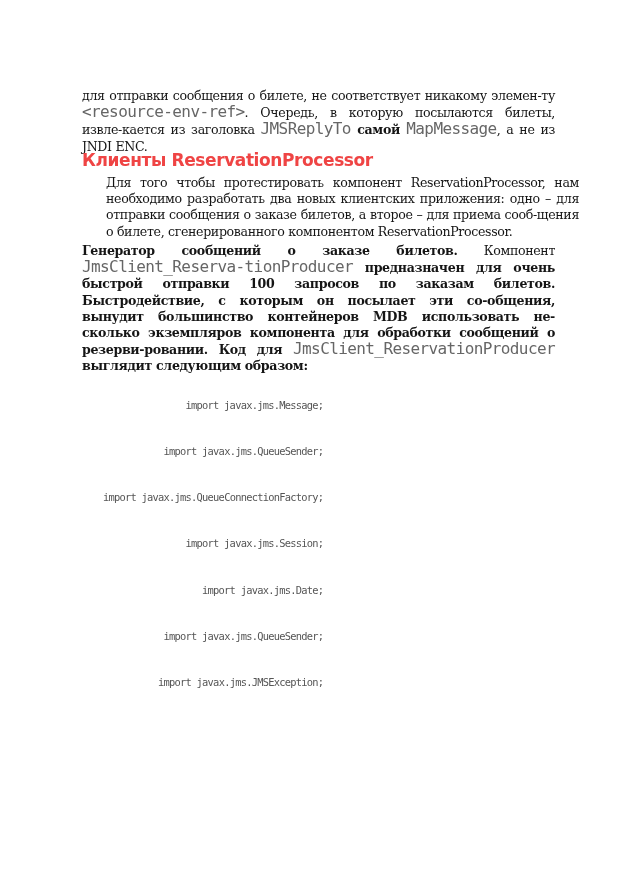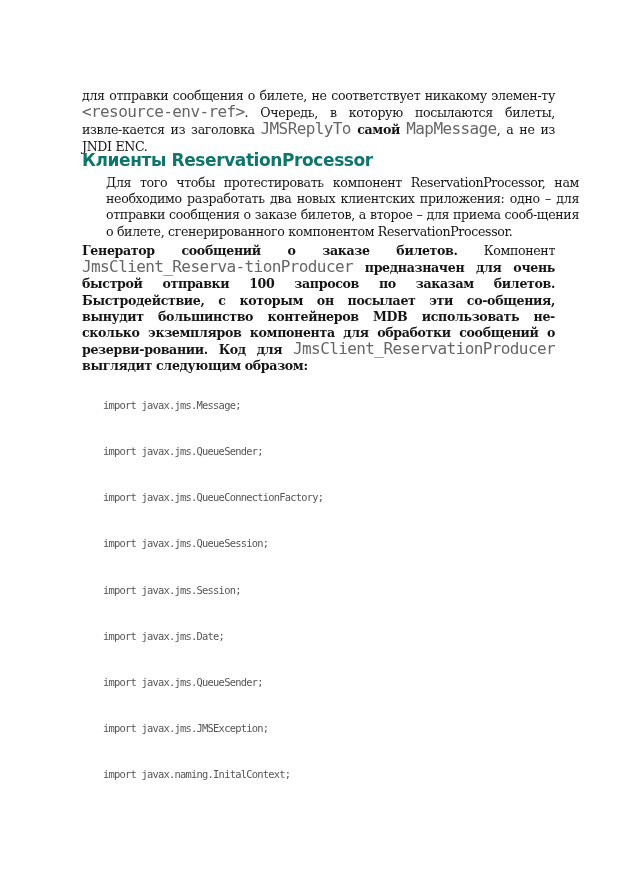--- a/index.html
+++ b/index.html
@@ -15,29 +15,29 @@
   .body-text {
     position: absolute; left: 82px; width: 473px;
     font-family: "DejaVu Serif", serif; font-size: 12.6px; line-height: 16.2px;
     color: #151515; text-align: justify; letter-spacing: -0.35px;
   }
   .body-text p { margin: 0; }
   .mono { font-family: "DejaVu Sans Mono", monospace; font-size: 16px; color: #666; letter-spacing: -0.6px; }
   .bold { font-weight: bold; }
   .section-head {
     position: absolute; left: 82px; top: 150px;
-    font-family: "DejaVu Sans", sans-serif; font-weight: bold; font-size: 17px; color: #0f766e;
+    font-family: "DejaVu Sans", sans-serif; font-weight: bold; font-size: 17px; color: #ef4444;
     letter-spacing: -0.4px;
   }
   .code {
     position: absolute; left: 103px;
     font-family: "DejaVu Sans Mono", monospace; font-size: 10.4px; color: #555;
     line-height: 15.4px; white-space: pre; letter-spacing: -0.75px;
   }
-  .code .ln { display: block; height: 15.4px; }
+  .code .ln { display: block; height: 15.4px; text-align: right; }
 </style>
 </head>
 <body>
 
 <div class="page">
 
 
   <div class="body-text" style="top:88px;">
     <p><span>для отправки сообщения о билете, не соответствует никакому элемен-ту </span><span class="mono">&lt;resource-env-ref&gt;</span><span>. Очередь, в которую посылаются билеты, извле-кается из заголовка </span><span class="mono">JMSReplyTo</span><span class="bold"> самой </span><span class="mono">MapMessage</span><span>, а не из JNDI ENC.</span></p>
   </div>
@@ -49,26 +49,24 @@
   </div>
 
   <div class="body-text" style="top:243px;">
     <p><span class="bold">Генератор сообщений о заказе билетов.</span><span> Компонент </span><span class="mono">JmsClient_Reserva-tionProducer</span><span class="bold"> предназначен для очень быстрой отправки 100 запросов по заказам билетов. Быстродействие, с которым он посылает эти со-общения, вынудит большинство контейнеров MDB использовать не-сколько экземпляров компонента для обработки сообщений о резерви-ровании. Код для </span><span class="mono">JmsClient_ReservationProducer</span><span class="bold"> выглядит следующим образом:</span></p>
   </div>
 
   <div class="code" style="top:367px;">
     <span class="ln">import javax.jms.Message;</span>
     <span class="ln">import javax.jms.QueueSender;</span>
     <span class="ln">import javax.jms.QueueConnectionFactory;</span>
-    <span class="ln">import javax.jms.QueueSession;</span>
     <span class="ln">import javax.jms.Session;</span>
     <span class="ln">import javax.jms.Date;</span>
     <span class="ln">import javax.jms.QueueSender;</span>
     <span class="ln">import javax.jms.JMSException;</span>
-    <span class="ln">import javax.naming.InitalContext;</span>
     
     
     
     
     
     
     
     
     
     

